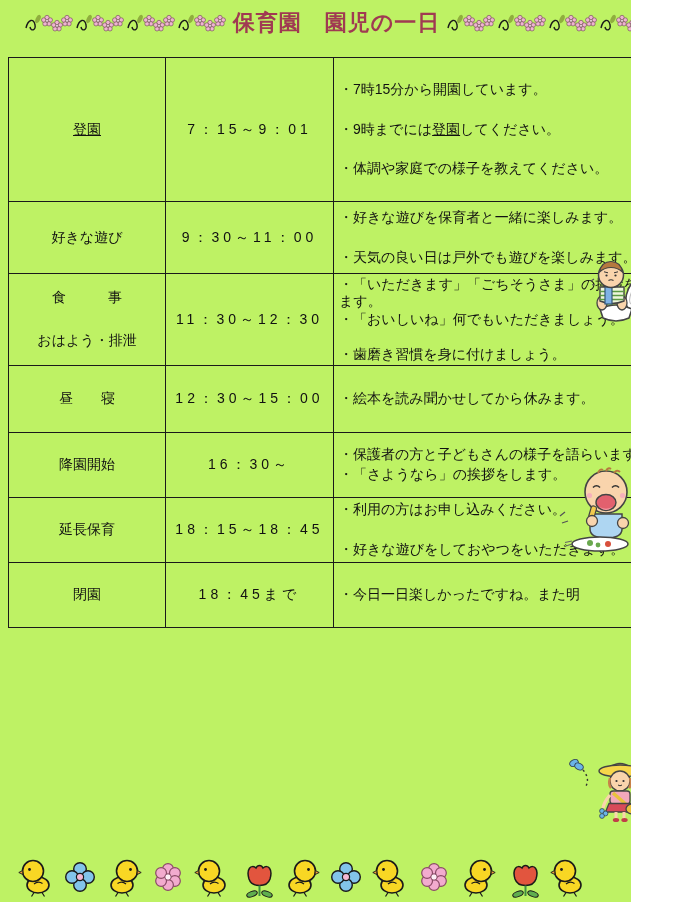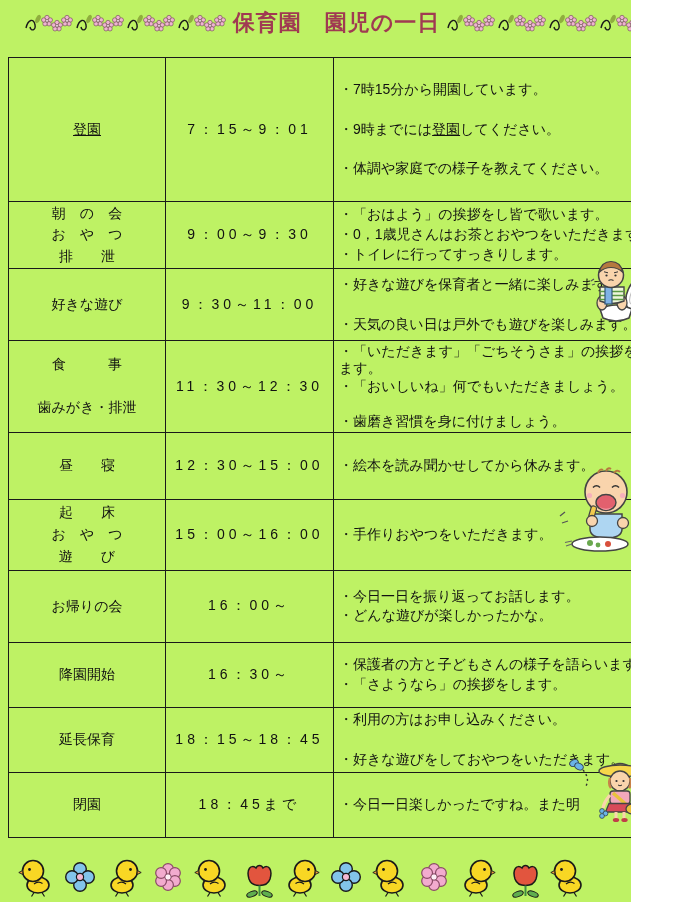--- a/index.html
+++ b/index.html
@@ -96,64 +96,42 @@
     <tbody>
       <tr style="height:61px">
         <td class="act"><span class="ul">登園</span></td>
         <td class="time">7：15～9：01</td>
         <td class="desc">
           <div>・7時15分から開園しています。</div>
           <div><span>・9時までには</span><span class="ul">登園</span><span>してください。</span></div>
           <div>・体調や家庭での様子を教えてください。</div>
         </td>
       </tr>
-      <tr style="height:67px">
-        <td class="act">朝　の　会
-お　や　つ
-排　　泄</td>
-        <td class="time">9：00～9：30</td>
-        <td class="desc">・「おはよう」の挨拶をし皆で歌います。
-・0，1歳児さんはお茶とおやつをいただきます。
-・トイレに行ってすっきりします。</td>
-      </tr>
       <tr style="height:72px">
         <td class="act">好きな遊び</td>
         <td class="time">9：30～11：00</td>
         <td class="desc">・好きな遊びを保育者と一緒に楽しみます。
 
 ・天気の良い日は戸外でも遊びを楽しみます。</td>
       </tr>
       <tr style="height:85px">
         <td class="act">食　　　事
 
-歯みがき・排泄</td>
+おはよう・排泄</td>
         <td class="time">11：30～12：30</td>
         <td class="desc tight">・「いただきます」「ごちそうさま」の挨拶をし
 ます。
 ・「おいしいね」何でもいただきましょう。
 
 ・歯磨き習慣を身に付けましょう。</td>
       </tr>
       <tr style="height:67px">
         <td class="act">昼　　寝</td>
         <td class="time">12：30～15：00</td>
         <td class="desc">・絵本を読み聞かせしてから休みます。</td>
-      </tr>
-      <tr style="height:71px">
-        <td class="act">起　　床
-お　や　つ
-遊　　び</td>
-        <td class="time">15：00～16：00</td>
-        <td class="desc">・手作りおやつをいただきます。</td>
-      </tr>
-      <tr style="height:72px">
-        <td class="act">お帰りの会</td>
-        <td class="time">16：00～</td>
-        <td class="desc">・今日一日を振り返ってお話します。
-・どんな遊びが楽しかったかな。</td>
       </tr>
       <tr style="height:65px">
         <td class="act">降園開始</td>
         <td class="time">16：30～</td>
         <td class="desc">・保護者の方と子どもさんの様子を語らいます。
 ・「さようなら」の挨拶をします。</td>
       </tr>
       <tr style="height:65px">
         <td class="act">延長保育</td>
         <td class="time">18：15～18：45</td>

